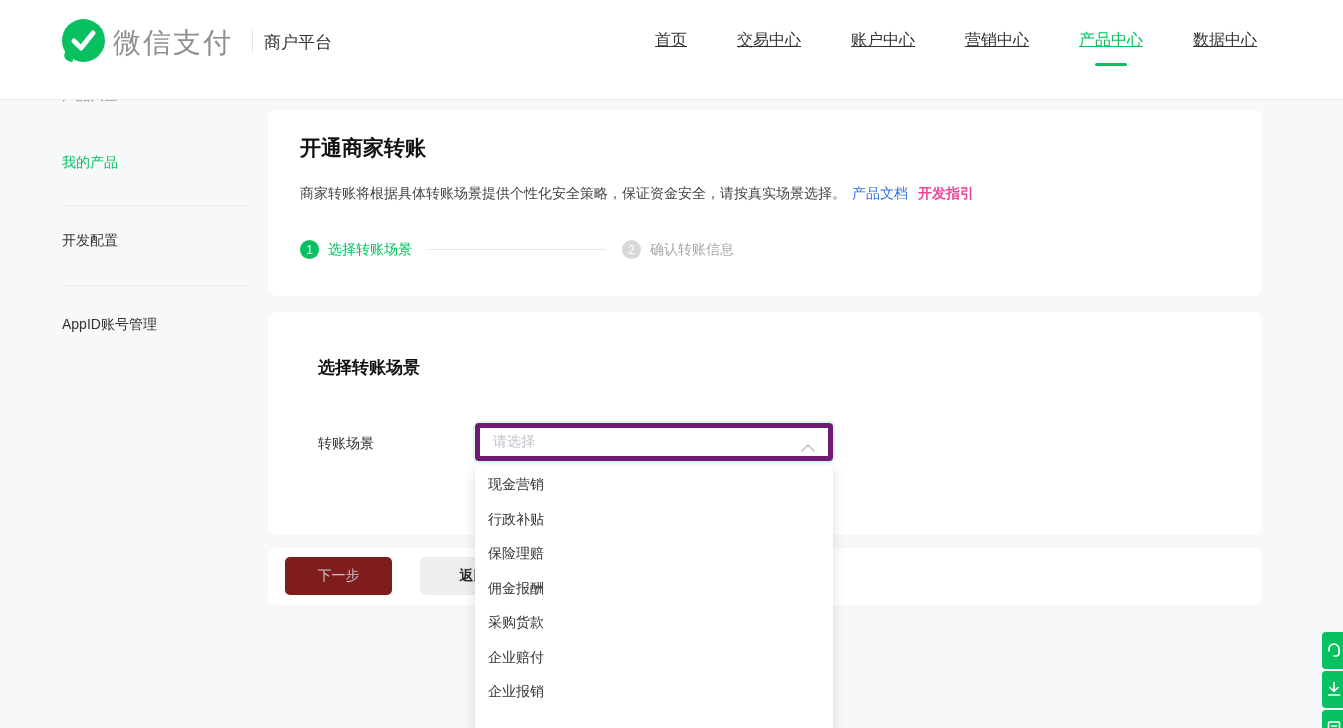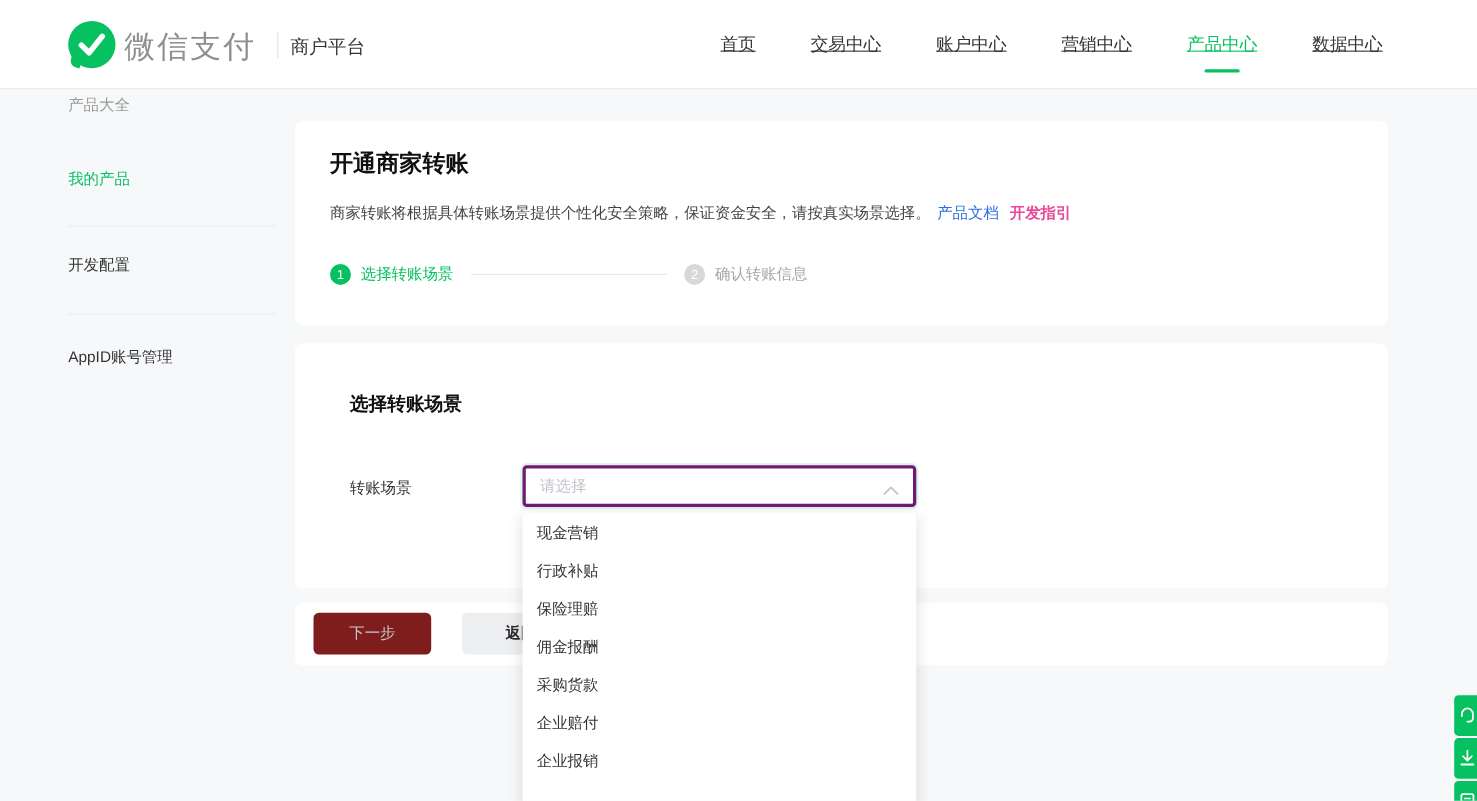--- a/index.html
+++ b/index.html
@@ -6,21 +6,21 @@
   html,body { width:1343px; height:728px; overflow:hidden; }
   body {
     position:relative;
     font-family:"Liberation Sans","DejaVu Sans",sans-serif;
     background:#f7f8fa;
     color:#333;
   }
 
   
   .header {
-    position:absolute; top:0; left:0; width:1343px; height:81px;
+    position:absolute; top:0; left:0; width:1343px; height:100px;
     background:#fff; border-bottom:1px solid #ececec; z-index:20;
   }
   .logo-bubble {
     position:absolute; left:62px; top:19px; width:43px; height:43px;
     background:#07c160; border-radius:50%;
   }
   .logo-bubble::after {
     content:""; position:absolute; left:2px; bottom:1px;
     width:10px; height:10px; background:#07c160;
     transform:rotate(18deg); border-radius:0 0 0 6px;
@@ -88,21 +88,21 @@
   .step-line { width:178px; height:1px; background:#e7e7e7; margin:0 16px; }
 
   .form-heading {
     position:absolute; left:50px; top:44px;
     font-size:17px; font-weight:700; color:#101010;
   }
   .form-label { position:absolute; left:50px; top:123px; font-size:14px; color:#333; }
 
   .select-box {
     position:absolute; left:475px; top:423px; width:358px; height:38px;
-    background:#fff; border:3px solid #701a75; border-radius:4px;
+    background:#fff; border:5px solid #701a75; border-radius:4px;
     box-shadow:0 0 0 2px rgba(7,193,96,0.14);
     display:flex; align-items:center; cursor:pointer; z-index:15;
   }
   .select-placeholder { margin-left:13px; font-size:14px; color:#c0c4cc; }
   .select-arrow { position:absolute; right:13px; top:16px; }
 
   .dropdown-panel {
     position:absolute; left:475px; top:466px; width:358px; height:282px;
     background:#fff; border-radius:4px; padding-top:2px;
     box-shadow:0 3px 14px rgba(0,0,0,0.13); z-index:12;

